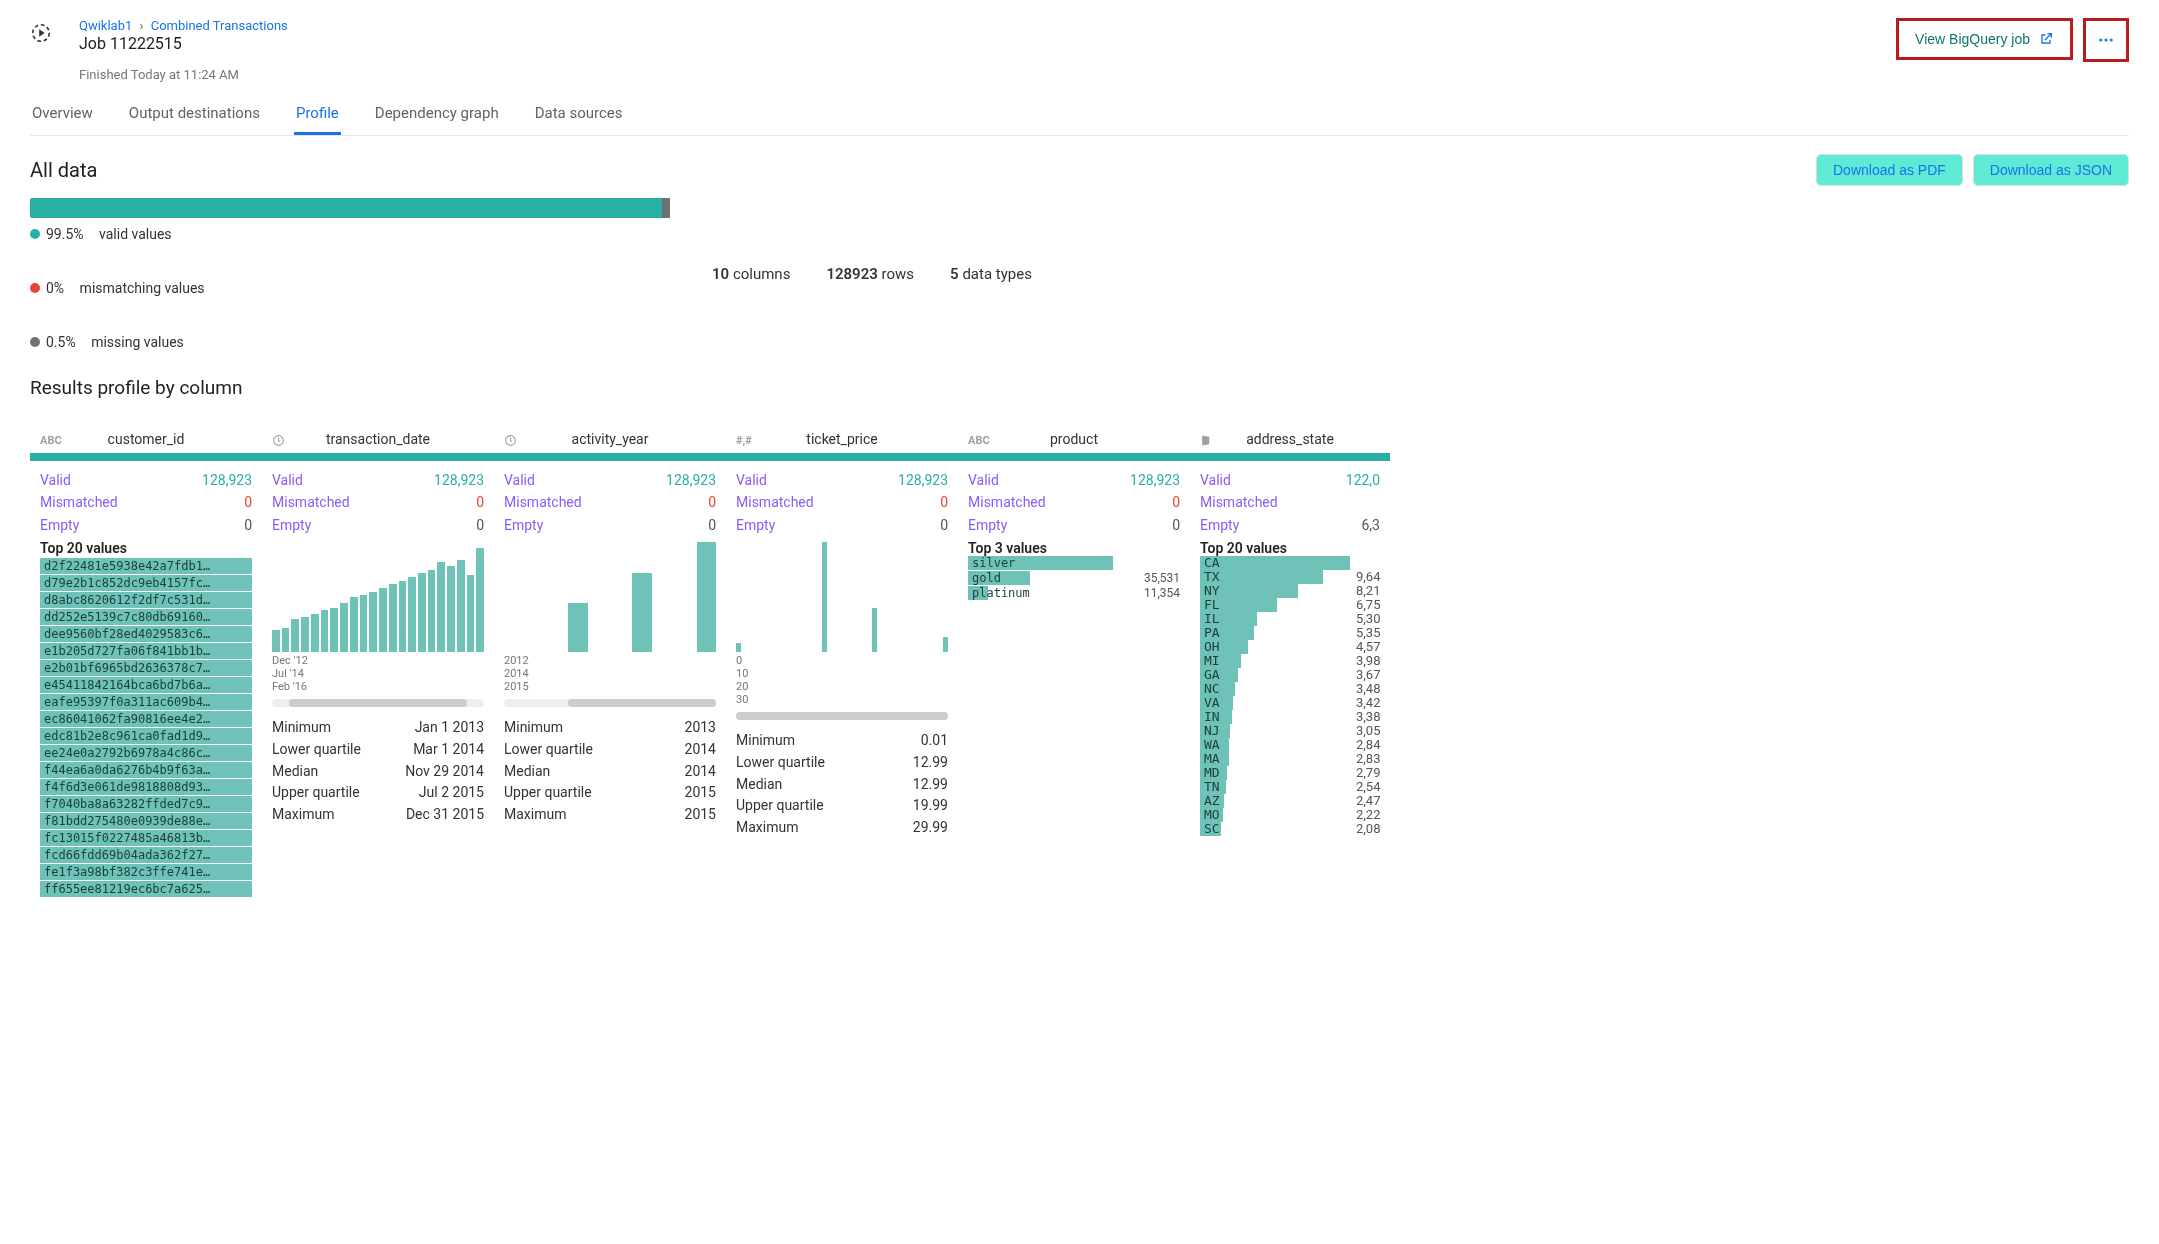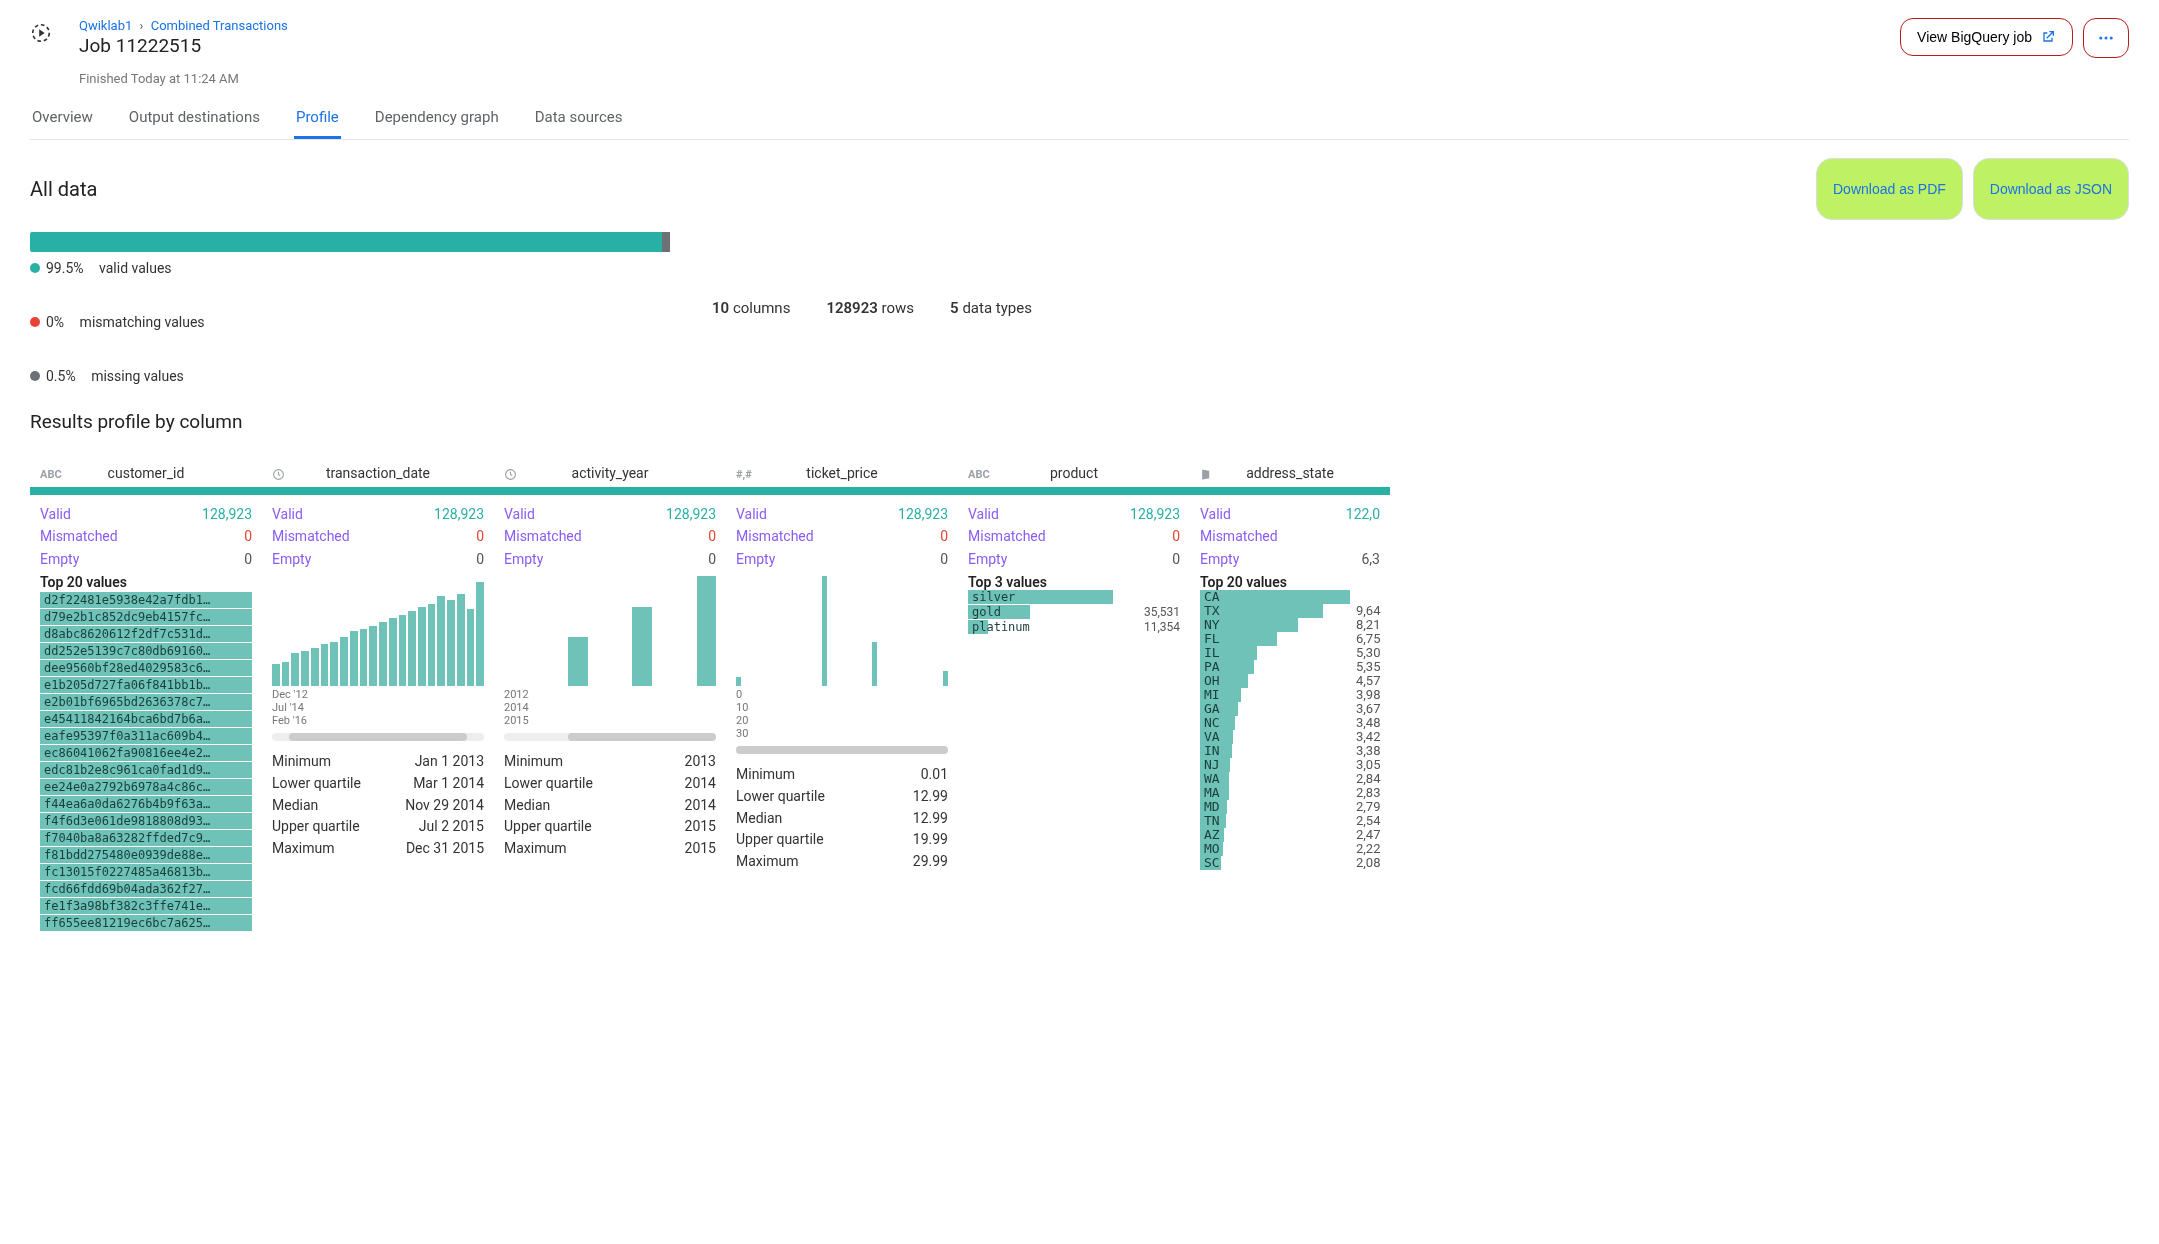--- a/index.html
+++ b/index.html
@@ -2,32 +2,32 @@
 <html><head>
 <meta charset="utf-8">
 <style>
 * { box-sizing: border-box; margin: 0; padding: 0; }
 body { font-family: -apple-system, BlinkMacSystemFont, "Segoe UI", Roboto, Helvetica, Arial, sans-serif; font-size: 14px; color: #333; background: #fff; padding: 18px 30px; }
 .header { display: flex; align-items: flex-start; justify-content: space-between; margin-bottom: 14px; }
 .header-left { display: flex; gap: 27px; }
 .job-icon { width: 22px; height: 22px; margin-top: 4px; }
 .breadcrumb { font-size: 13px; color: #1a73e8; }
 .breadcrumb .sep { color: #555; margin: 0 4px; }
-.job-title { font-size: 19px; color: #222; margin-top: 1px; }
+.job-title { font-size: 16px; color: #222; margin-top: 1px; }
 .job-sub { font-size: 13px; color: #777; margin-top: 14px; }
 .header-right { display: flex; gap: 10px; align-items: flex-start; }
-.btn { border: 1px solid #b91c1c; background: #fff; color: #000000; font-size: 14px; font-weight: 500; padding: 10px 16px; border-radius: 13px; cursor: pointer; display: inline-flex; align-items: center; gap: 8px; }
+.btn { border: 3px solid #b91c1c; background: #fff; color: #0f766e; font-size: 14px; font-weight: 500; padding: 10px 16px; border-radius: 0; cursor: pointer; display: inline-flex; align-items: center; gap: 8px; }
 .btn-icon-only { padding: 10px 12px; width: 46px; justify-content: center; }
 .tabs { display: flex; gap: 32px; border-bottom: 1px solid #e6e6e6; margin-bottom: 18px; }
 .tab { padding: 8px 2px 10px; color: #5f6368; font-size: 15px; cursor: pointer; border-bottom: 3px solid transparent; }
 .tab.active { color: #1a73e8; border-bottom-color: #1a73e8; }
 .section-row { display: flex; justify-content: space-between; align-items: center; margin-bottom: 12px; }
 .section-title { font-size: 20px; color: #222; }
 .download-group { display: flex; gap: 10px; }
-.download-btn { border: 1px solid #dadce0; background: #bef264; color: #1a73e8; font-size: 14px; padding: 22px 16px; border-radius: 16px; cursor: pointer; }
+.download-btn { border: 1px solid #dadce0; background: #5eead4; color: #1a73e8; font-size: 14px; padding: 7px 16px; border-radius: 5px; cursor: pointer; }
 .summary-bar { height: 20px; background: #29b0a4; border-radius: 2px; position: relative; margin-bottom: 8px; width: 640px; }
 .summary-bar .missing { position: absolute; right: 0; top: 0; width: 8px; height: 20px; background: #6b7175; }
 .summary-row { display: flex; align-items: center; gap: 42px; }
 .summary-bar-wrap { flex: 0 0 640px; }
 .summary-stats-inline { display: flex; gap: 36px; }
 .stat-inline { font-size: 15px; color: #333; }
 .stat-inline b { font-weight: 600; }
 .legend { display: flex; gap: 38px; margin-top: 6px; flex-direction: column; }
 .legend-item { display: flex; align-items: center; gap: 6px; font-size: 14px; color: #333; }
 .dot { width: 10px; height: 10px; border-radius: 50%; }

